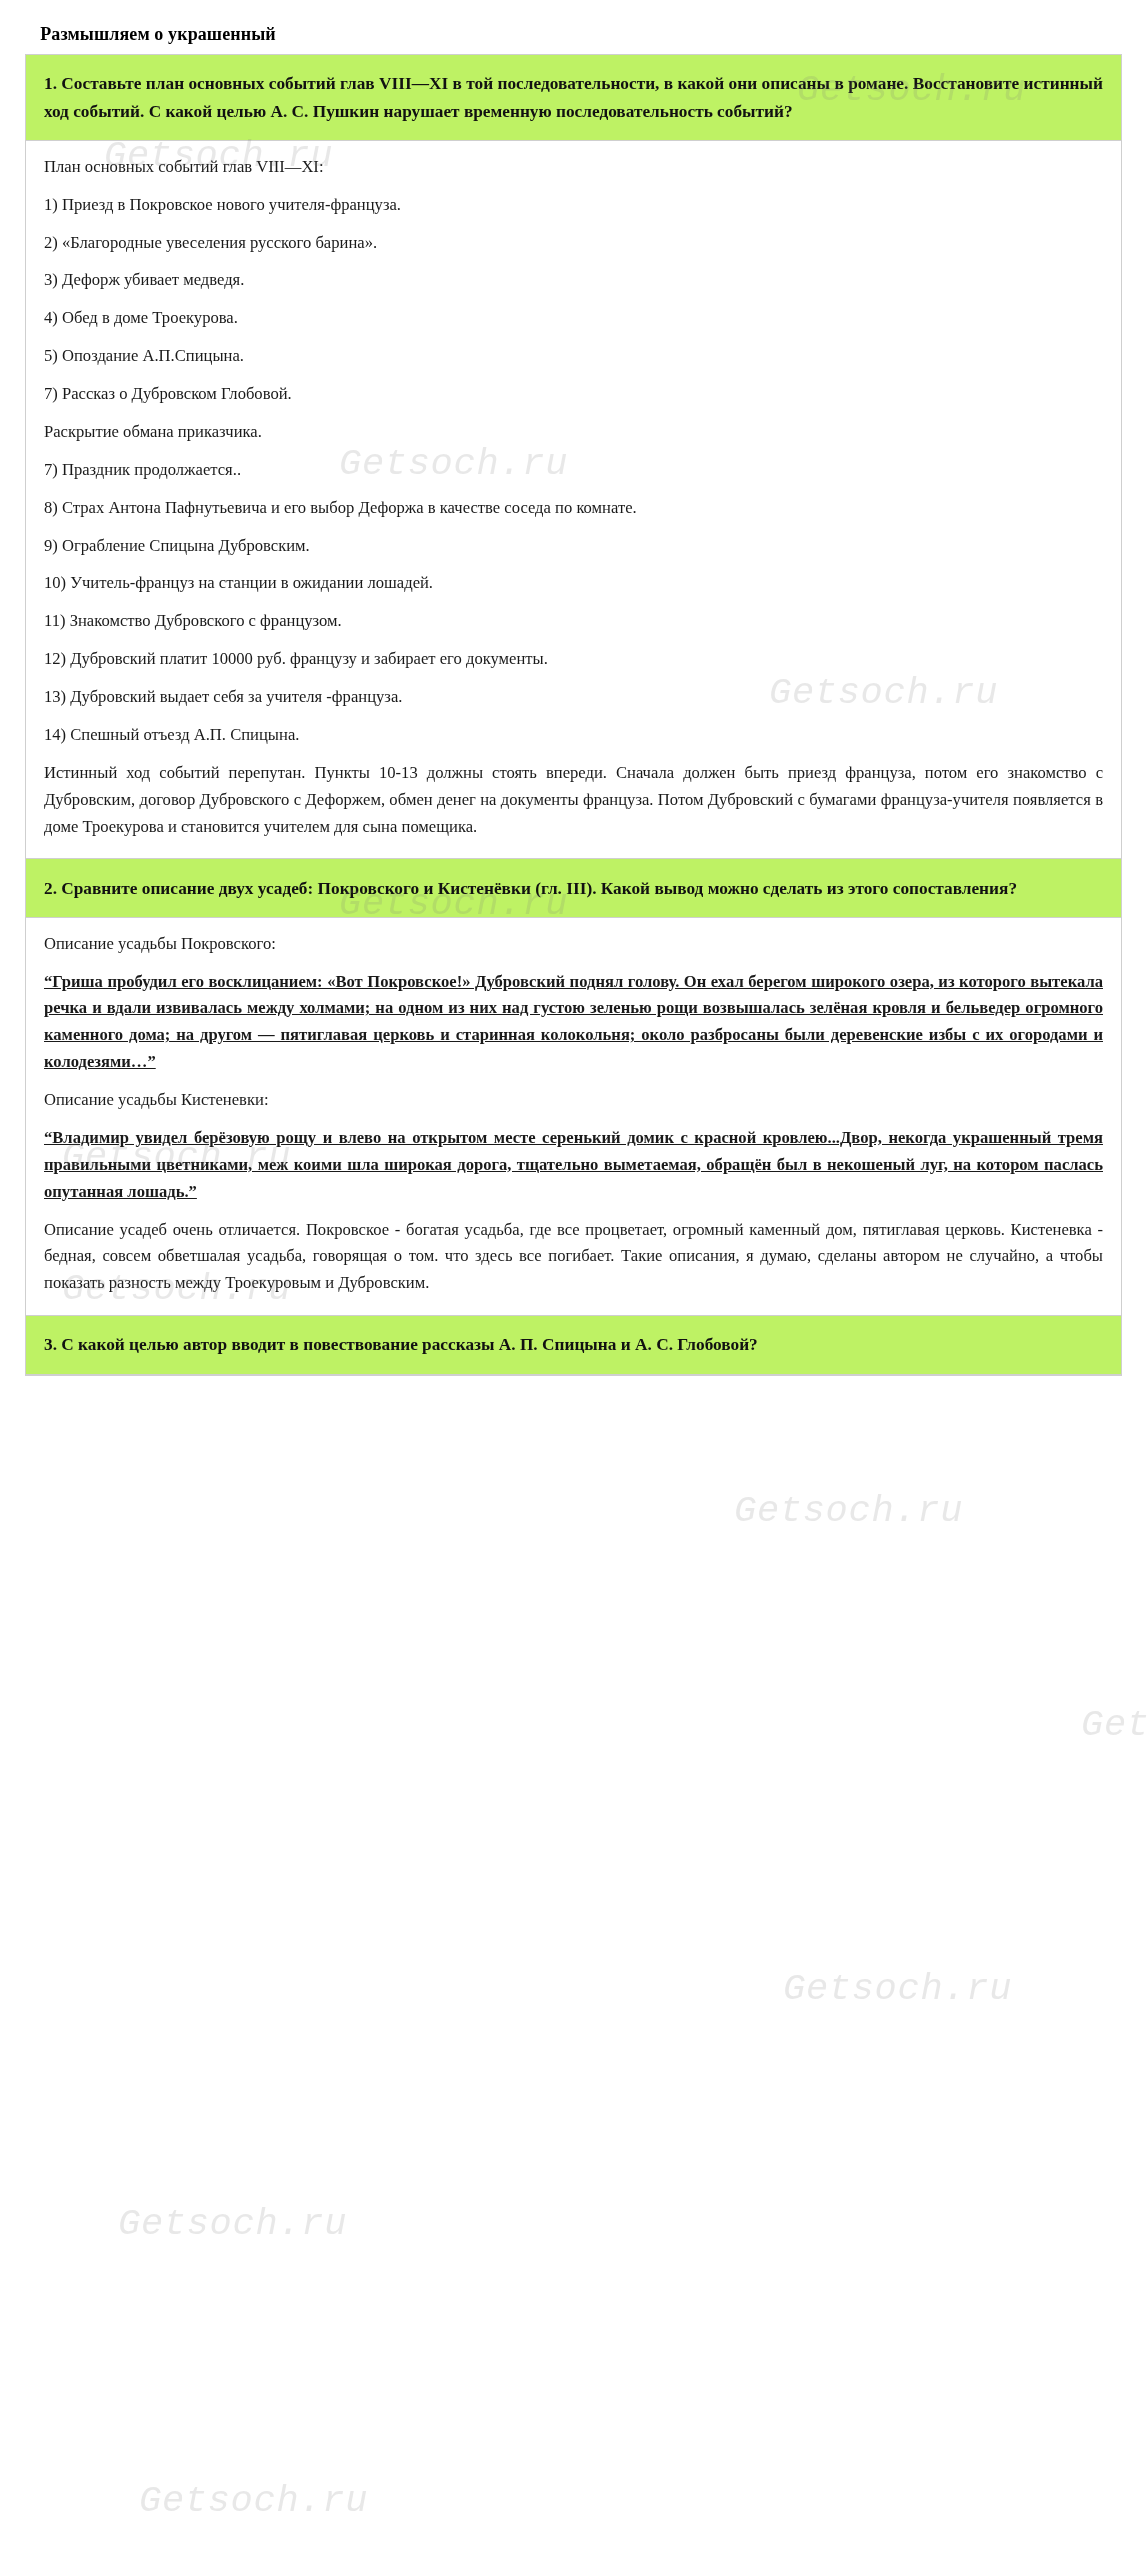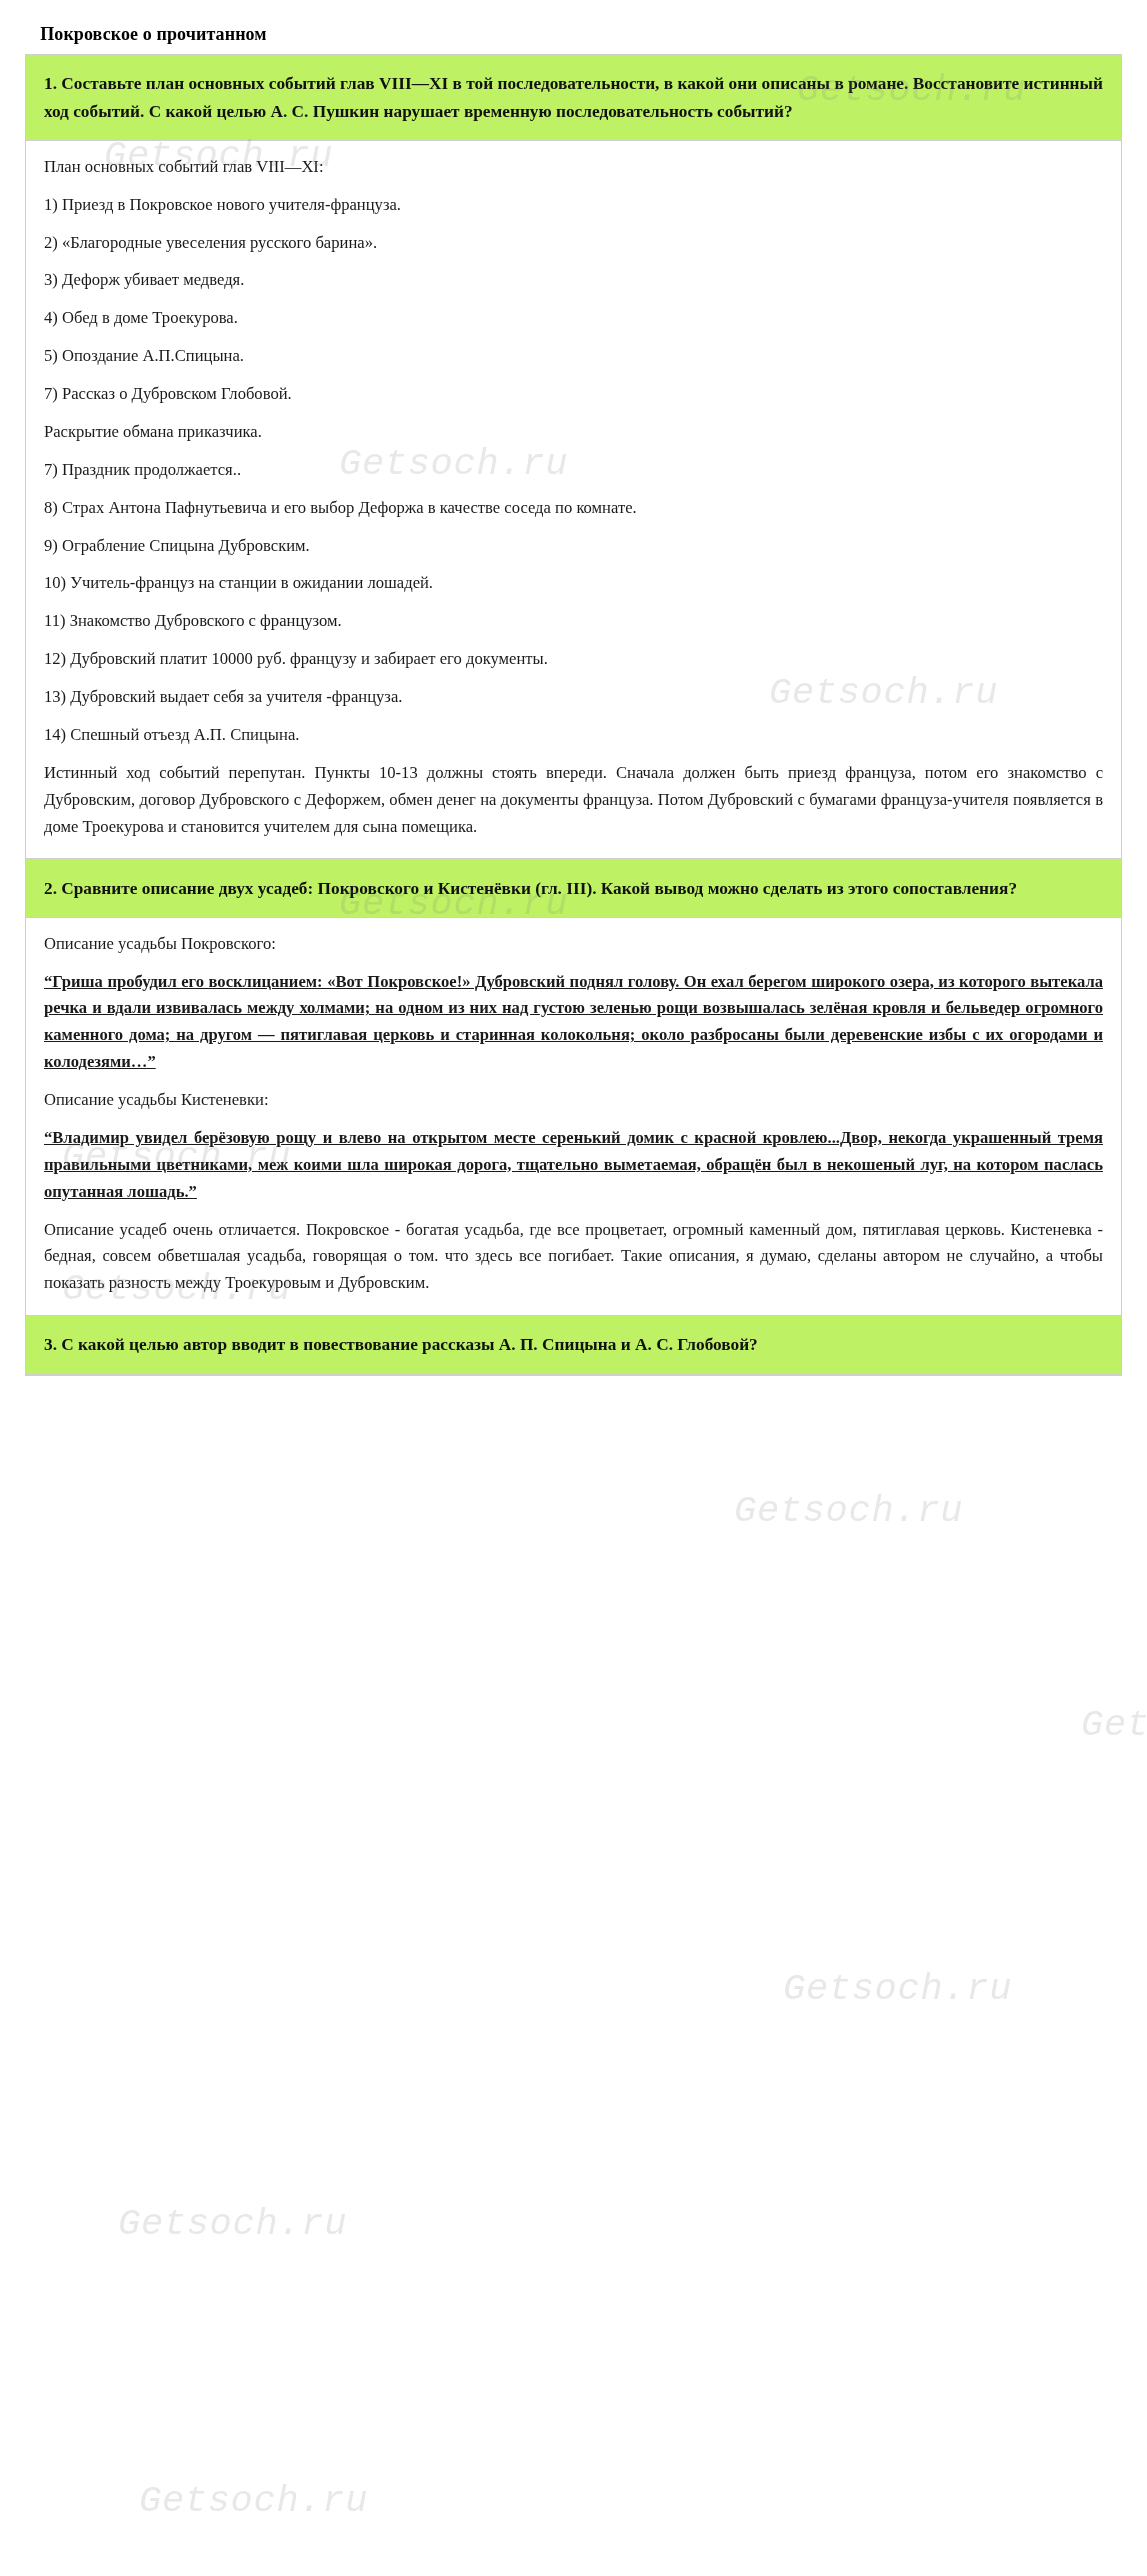--- a/index.html
+++ b/index.html
@@ -82,21 +82,21 @@
   .wm.big {
     font-size: 37px;
     color: rgba(120,120,120,0.17);
   }
 </style>
 </head>
 <body>
 
 <div class="page">
 
-  <div class="doc-title">Покровское о прочитанном</div>
+  <div class="doc-title">Размышляем о украшенный</div>
 
   <div class="qa-block">
     <div class="question">1. Составьте план основных событий глав VIII—XI в той последовательности, в какой они описаны в романе. Восстановите истинный ход событий. С какой целью А. С. Пушкин нарушает временную последовательность событий?</div>
     <div class="answer">
       <p class="plain">План основных событий глав VIII—XI:</p>
       <p class="plain">1) Приезд в Покровское нового учителя-француза.</p>
       <p class="plain">2) «Благородные увеселения русского барина».</p>
       <p class="plain">3) Дефорж убивает медведя.</p>
       <p class="plain">4) Обед в доме Троекурова.</p>
       <p class="plain">5) Опоздание А.П.Спицына.</p>

